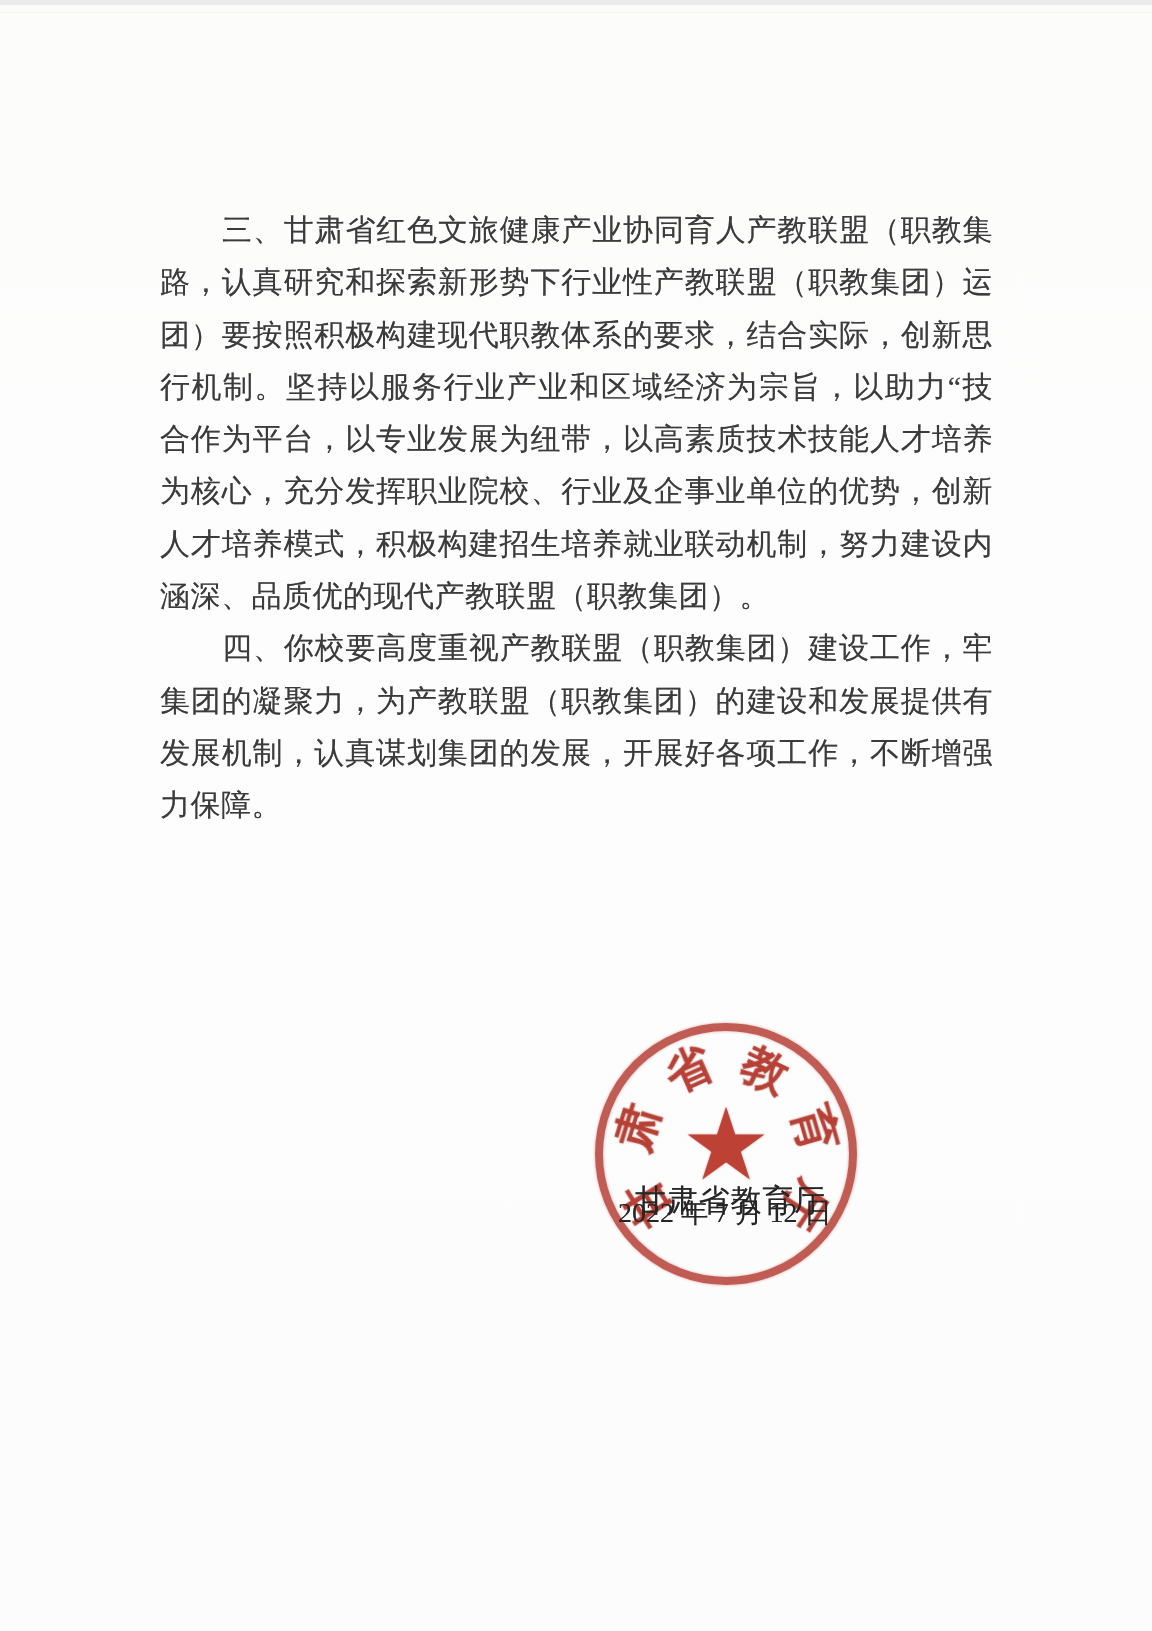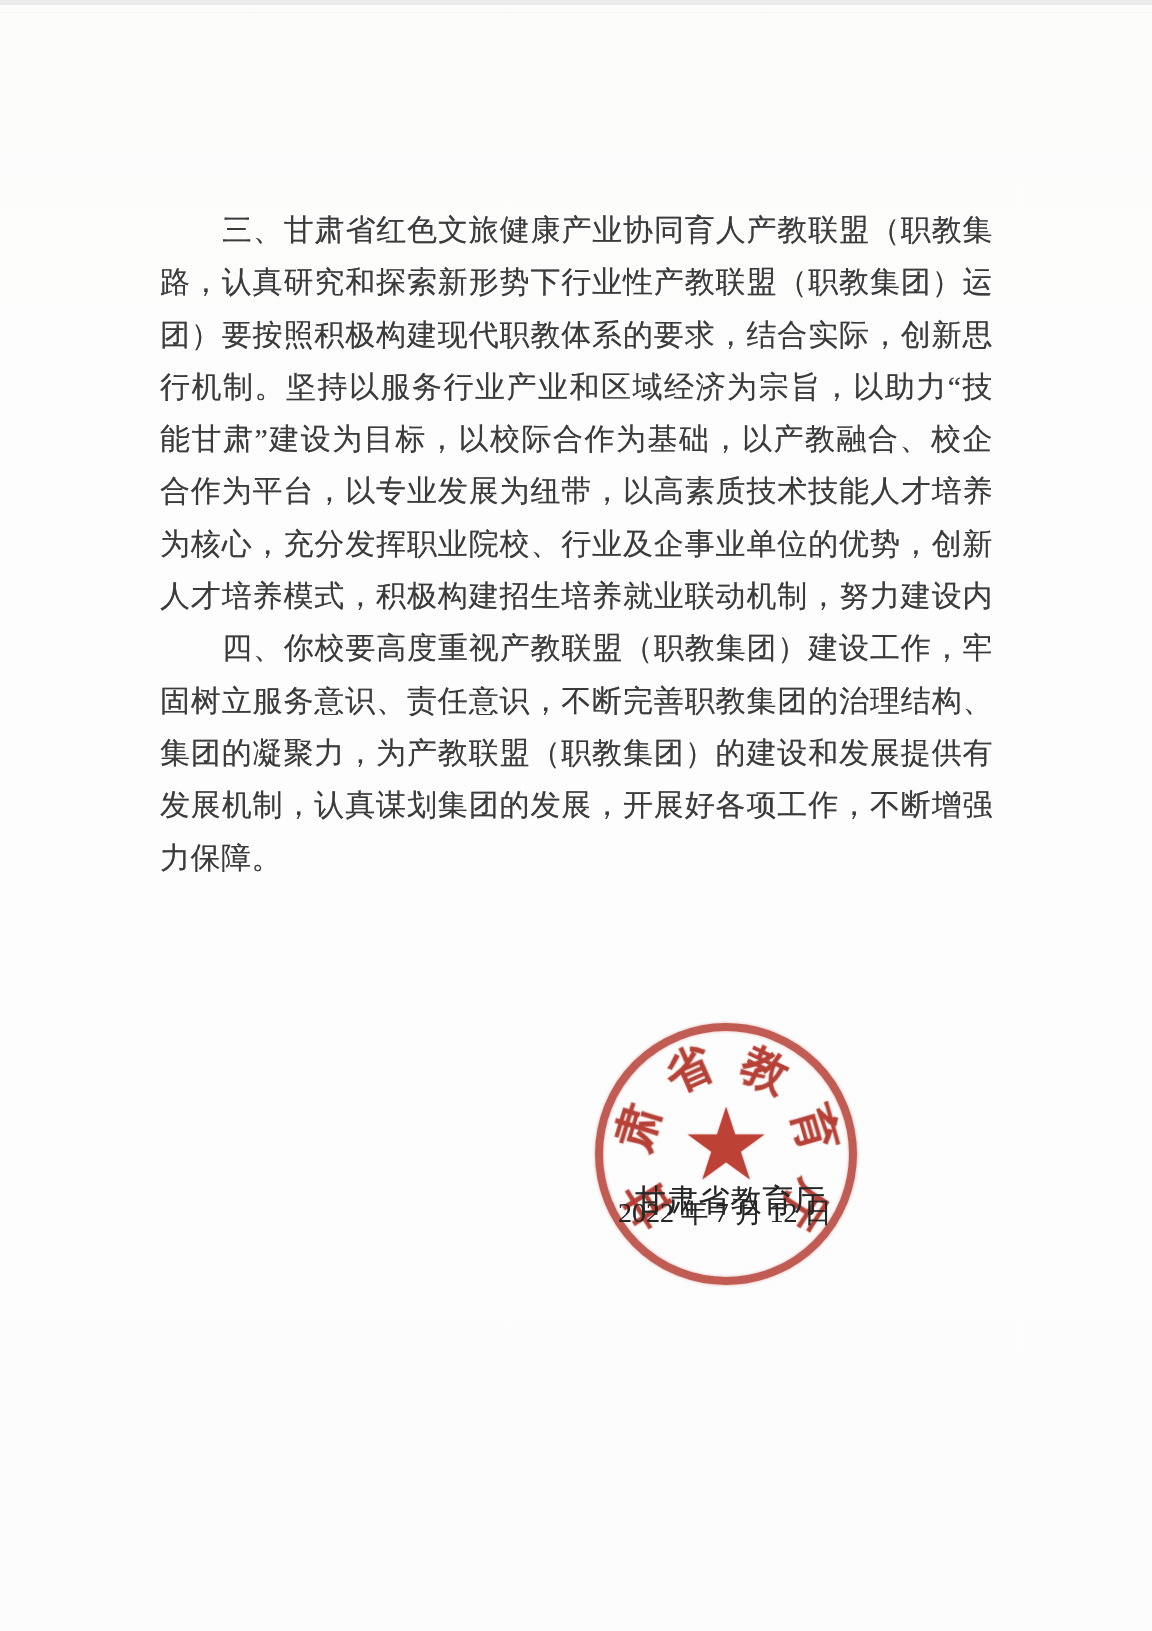--- a/index.html
+++ b/index.html
@@ -92,28 +92,27 @@
 <div class="page">
   <div class="top-strip"></div>
   <div class="top-faint-line"></div>
 
   <div class="text-block">
     <div class="para">
         <div class="line first">三、甘肃省红色文旅健康产业协同育人产教联盟（职教集</div>
         <div class="line">路，认真研究和探索新形势下行业性产教联盟（职教集团）运</div>
         <div class="line">团）要按照积极构建现代职教体系的要求，结合实际，创新思</div>
         <div class="line">行机制。坚持以服务行业产业和区域经济为宗旨，以助力“技</div>
-        <div class="line">能甘肃”建设为目标，以校际合作为基础，以产教融合、校企</div>
         <div class="line">合作为平台，以专业发展为纽带，以高素质技术技能人才培养</div>
         <div class="line">为核心，充分发挥职业院校、行业及企事业单位的优势，创新</div>
         <div class="line">人才培养模式，积极构建招生培养就业联动机制，努力建设内</div>
+        <div class="line last">涵深、品质优的现代产教联盟（职教集团）。</div>
       </div>
     <div class="para">
         <div class="line first">四、你校要高度重视产教联盟（职教集团）建设工作，牢</div>
-        <div class="line">固树立服务意识、责任意识，不断完善职教集团的治理结构、</div>
         <div class="line">集团的凝聚力，为产教联盟（职教集团）的建设和发展提供有</div>
         <div class="line">发展机制，认真谋划集团的发展，开展好各项工作，不断增强</div>
         <div class="line last">力保障。</div>
       </div>
   </div>
 
   <div class="stamp">
     <div class="stamp-ring"></div>
     <span class="stamp-star">★</span>
     <div class="stamp-arc">

